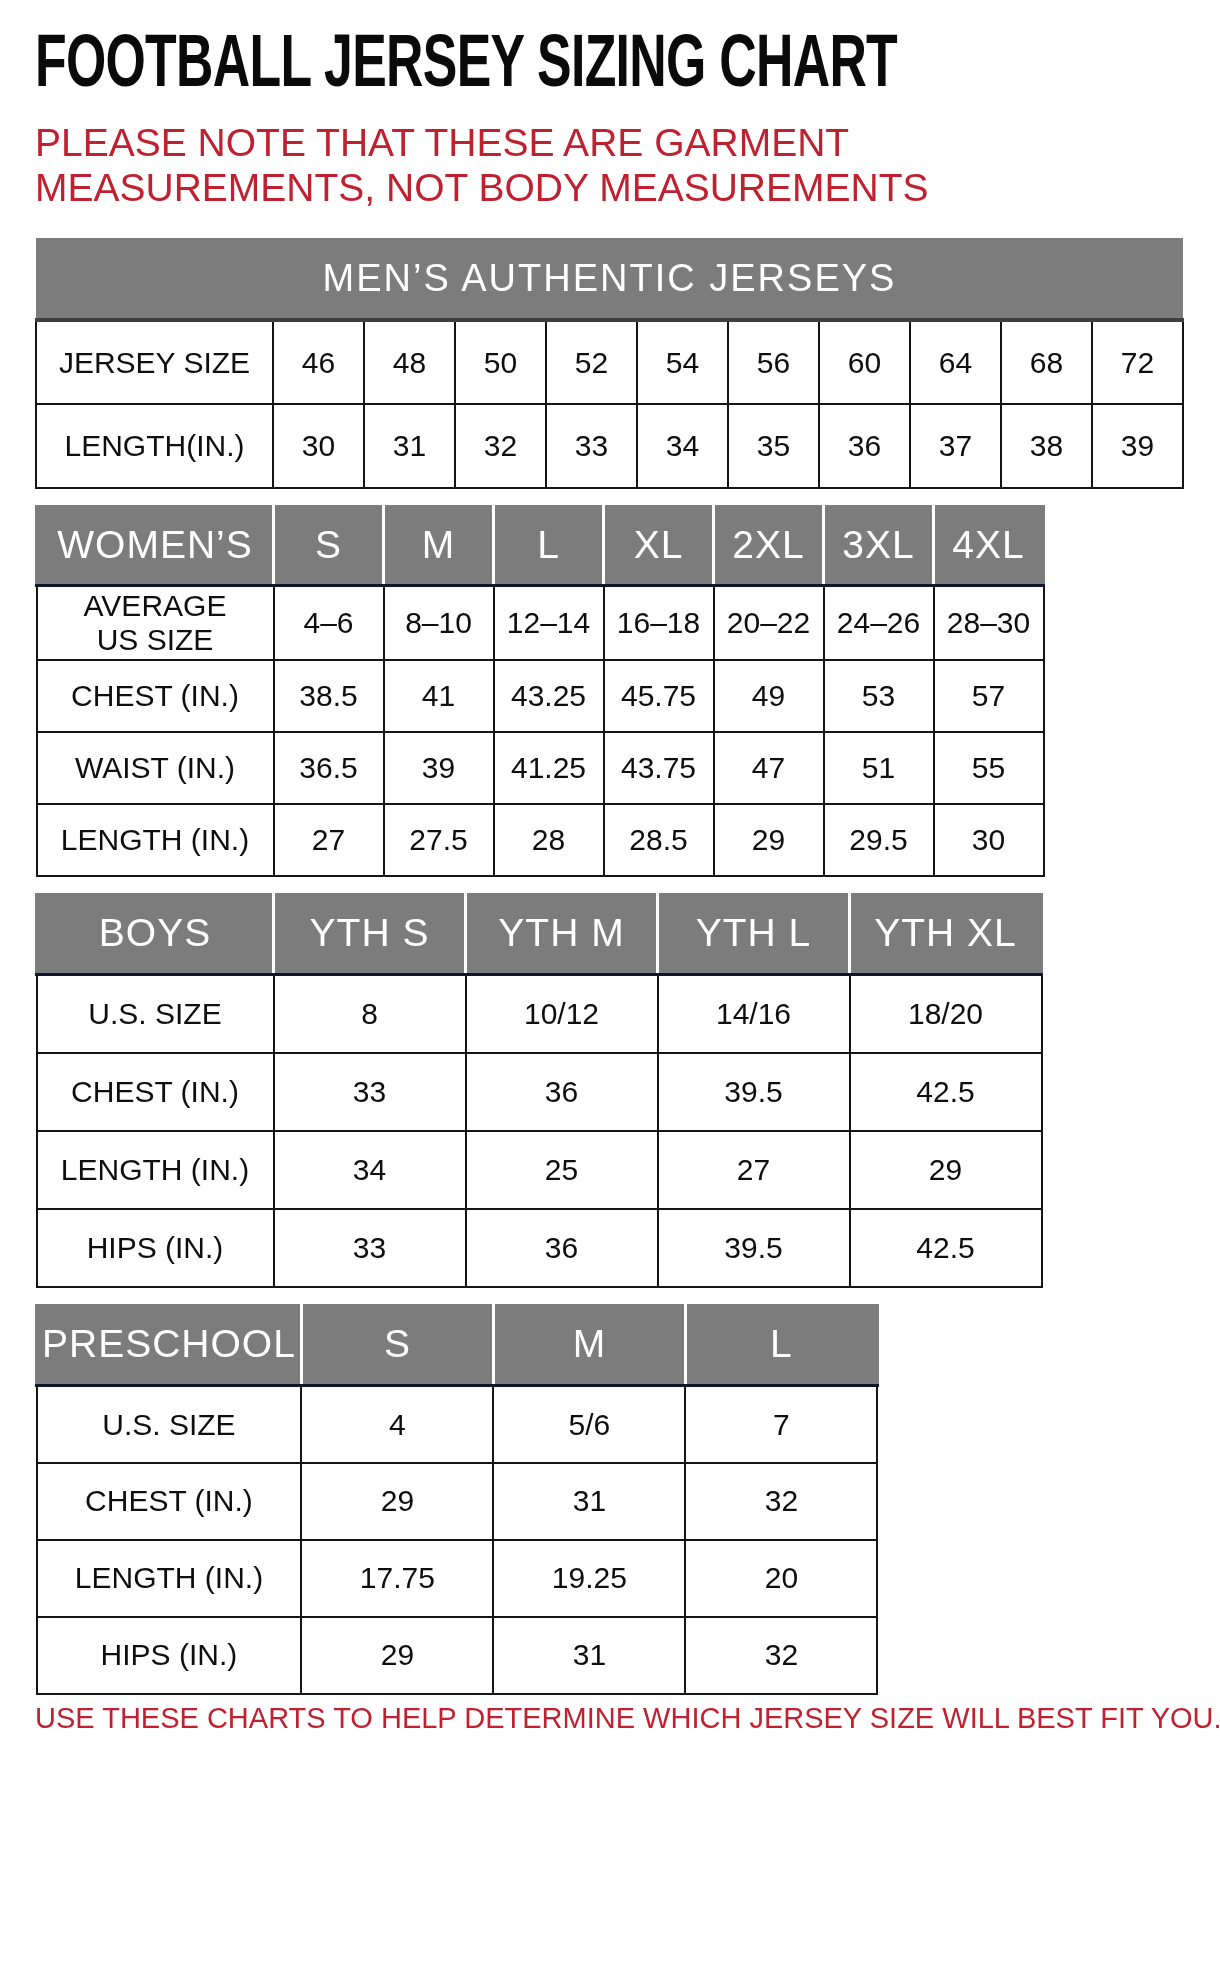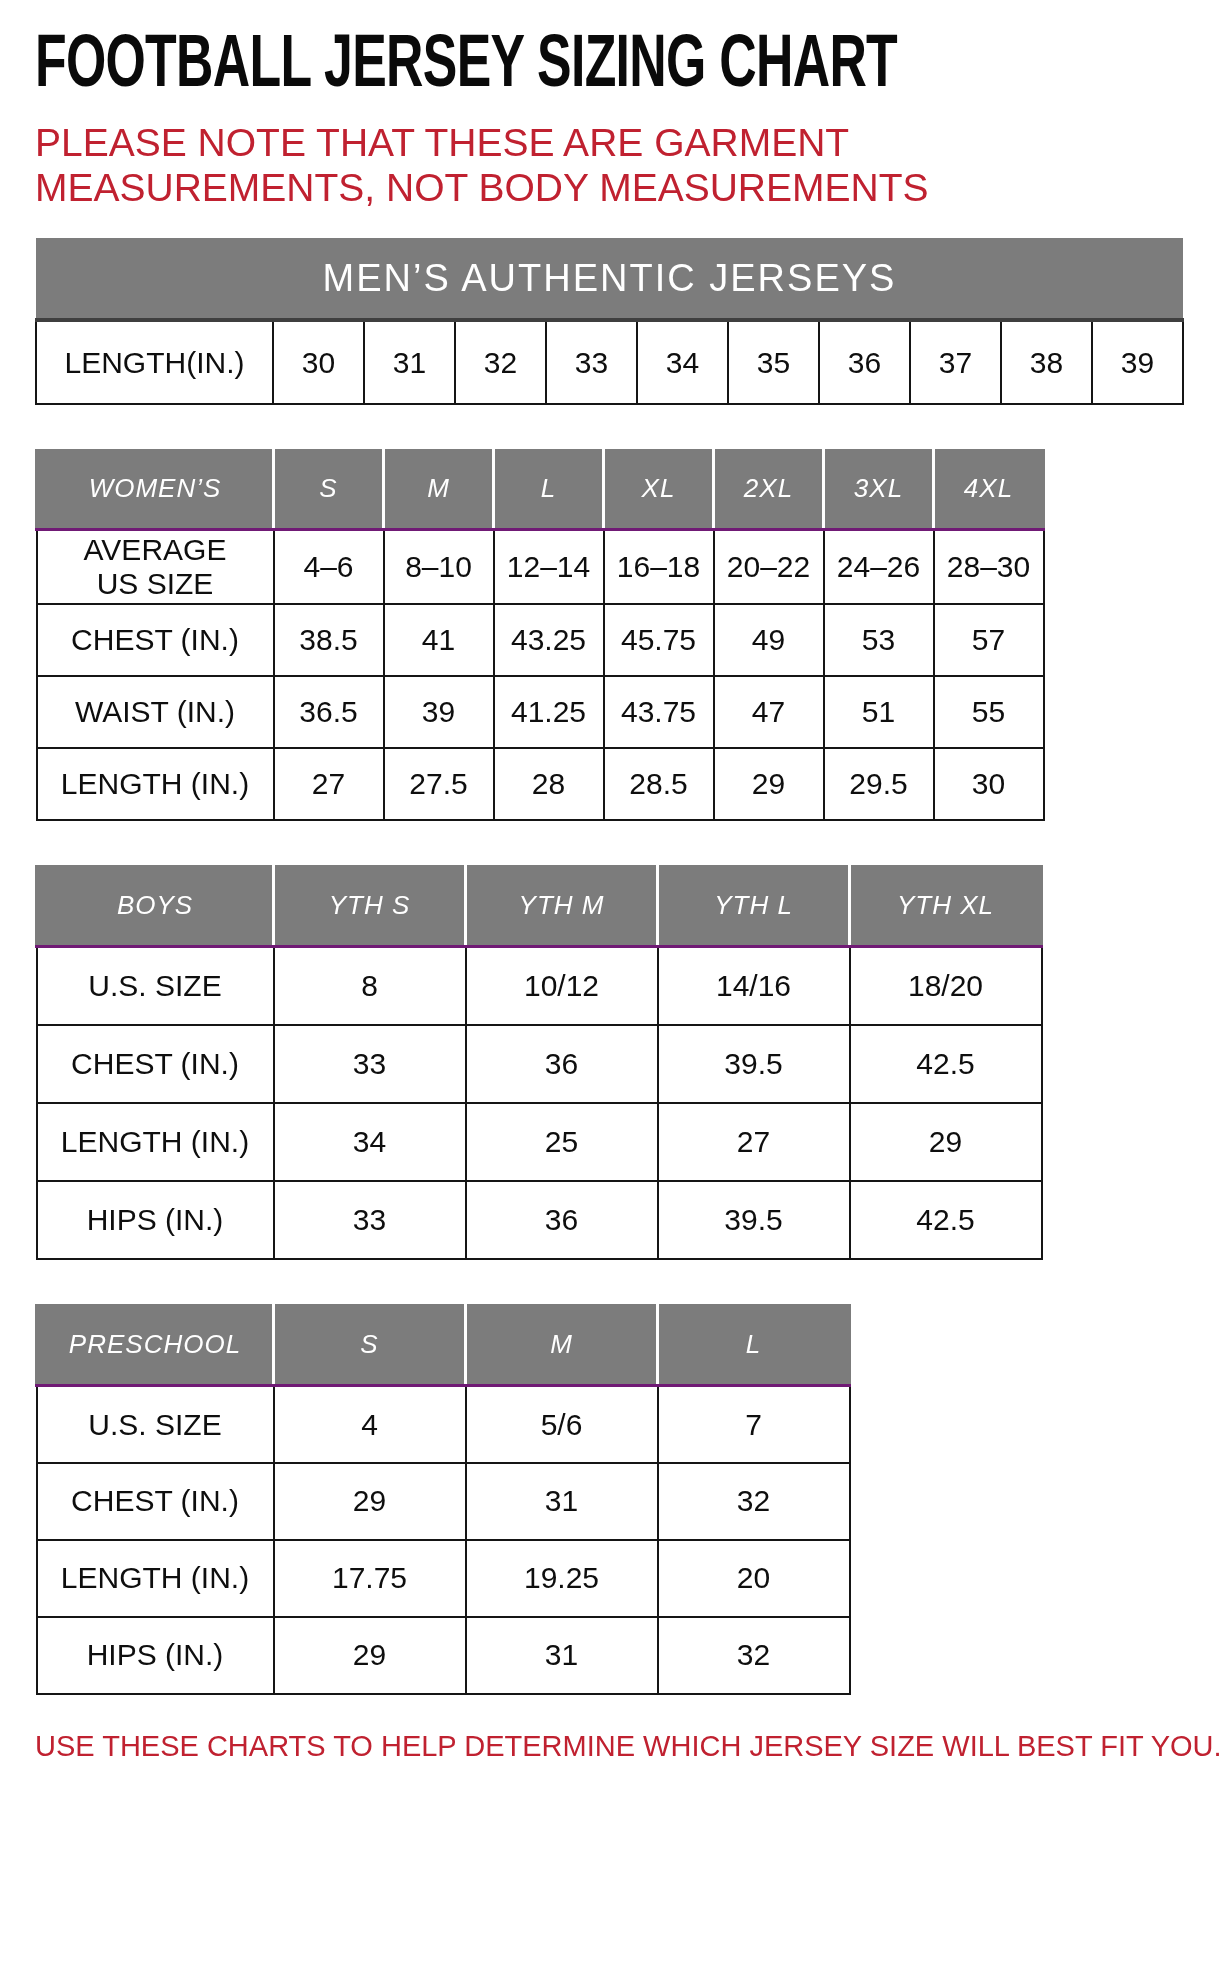--- a/index.html
+++ b/index.html
@@ -34,21 +34,21 @@
     color: var(--accent-red);
     font-size: 39px;
     line-height: 1.16;
     max-width: 1110px;
     margin: 0 0 28px 0;
   }
 
   .tbl {
     border-collapse: collapse;
     table-layout: fixed;
-    margin: 0 0 44px 0;
+    margin: 0 0 16px 0;
   }
   .tbl th, .tbl td {
     border: 2px solid var(--table-border);
     text-align: center;
     vertical-align: middle;
     font-weight: normal;
     font-size: 30px;
     color: #0e0e0e;
     background: #ffffff;
     padding: 2px 4px;
@@ -72,24 +72,23 @@
     height: 82px;
   }
   .mens tbody tr { height: 84px; }
 
   
   tr.gray th {
     background: var(--header-gray);
     color: var(--header-text);
     border: 3px solid #ffffff;
     border-top: none;
-    border-bottom: 3px solid #701a75;
-    font-size: 26px;
+    border-bottom: 3px solid #0f172a;
+    font-size: 39px;
     letter-spacing: 1px;
-    font-style: italic;
   }
   tr.gray th:first-child { border-left-color: var(--header-gray); }
   tr.gray th:last-child { border-right-color: var(--header-gray); }
 
   .womens thead tr { height: 80px; }
   .womens tbody tr { height: 72px; }
   .boys thead tr { height: 82px; }
   .boys tbody tr { height: 78px; }
   .preschool thead tr { height: 82px; }
   .preschool tbody tr { height: 77px; }
@@ -115,20 +114,33 @@
     <colgroup>
         <col class="lab">
         <col class="v" span="10">
       </colgroup>
     <thead>
       <tr>
         <th class="banner" colspan="11">MEN’S AUTHENTIC JERSEYS</th>
       </tr>
     </thead>
     <tbody>
+        <tr>
+          <th class="rowlabel">JERSEY SIZE</th>
+          <td>46</td>
+          <td>48</td>
+          <td>50</td>
+          <td>52</td>
+          <td>54</td>
+          <td>56</td>
+          <td>60</td>
+          <td>64</td>
+          <td>68</td>
+          <td>72</td>
+        </tr>
         <tr>
           <th class="rowlabel">LENGTH(IN.)</th>
           <td>30</td>
           <td>31</td>
           <td>32</td>
           <td>33</td>
           <td>34</td>
           <td>35</td>
           <td>36</td>
           <td>37</td>

